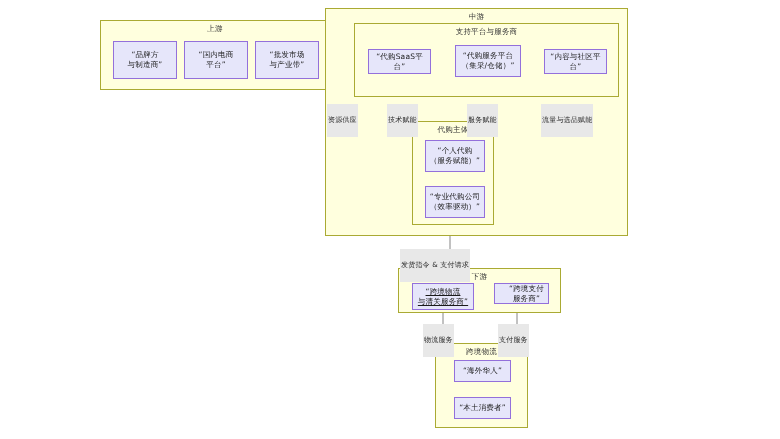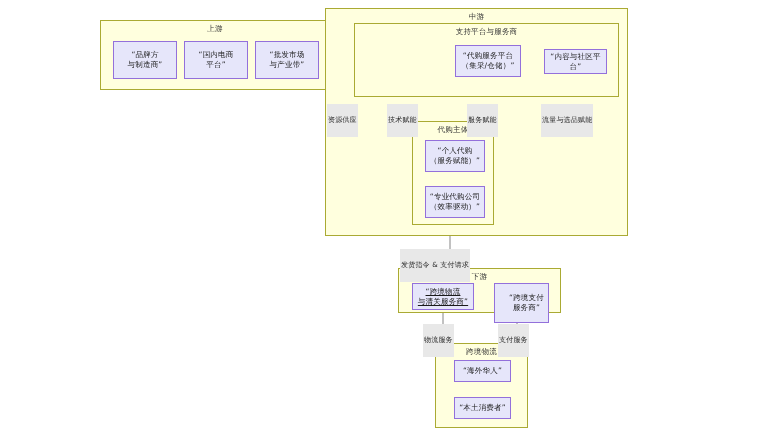--- a/index.html
+++ b/index.html
@@ -104,39 +104,40 @@
 平台”</div>
     <div class="node" style="left:154px; top:20px; width:64px; height:38px;">“批发市场
 与产业带”</div>
   </div>
 
   <div class="cluster" style="left:325px; top:8px; width:303px; height:228px;">
     <div class="cluster-label">中游</div>
 
     <div class="cluster" style="left:28px; top:14px; width:265px; height:74px;">
       <div class="cluster-label">支持平台与服务商</div>
+      <div class="node" style="left:13px; top:25px; width:63px; height:25px;">“代购SaaS平台”</div>
       <div class="node" style="left:100px; top:21px; width:66px; height:32px;">“代购服务平台
 （集采/仓储）”</div>
       <div class="node" style="left:189px; top:25px; width:63px; height:25px;">“内容与社区平台”</div>
     </div>
 
     <div class="cluster" style="left:86px; top:112px; width:82px; height:104px;">
       <div class="cluster-label">代购主体</div>
       <div class="node" style="left:12px; top:18px; width:60px; height:32px;">“个人代购
 （服务赋能）”</div>
       <div class="node" style="left:12px; top:64px; width:60px; height:32px;">“专业代购公司
 （效率驱动）”</div>
     </div>
   </div>
 
   <div class="cluster" style="left:398px; top:268px; width:163px; height:45px;">
     <div class="cluster-label">下游</div>
     <div class="node" style="left:13px; top:14px; width:62px; height:27px;text-decoration:underline;">“跨境物流
 与清关服务商”</div>
-    <div class="node" style="left:95px; top:14px; width:55px; height:40px;padding-left:12px;">“跨境支付
+    <div class="node" style="left:95px; top:14px; width:55px; height:21px;padding-left:12px;">“跨境支付
 服务商”</div>
   </div>
 
   <div class="cluster" style="left:435px; top:343px; width:93px; height:85px;">
     <div class="cluster-label">跨境物流</div>
     <div class="node" style="left:18px; top:16px; width:57px; height:22px;">“海外华人”</div>
     <div class="node" style="left:18px; top:53px; width:57px; height:22px;">“本土消费者”</div>
   </div>
 
   <div class="edge-label" style="left:327px; top:104px;">资源供应</div>

